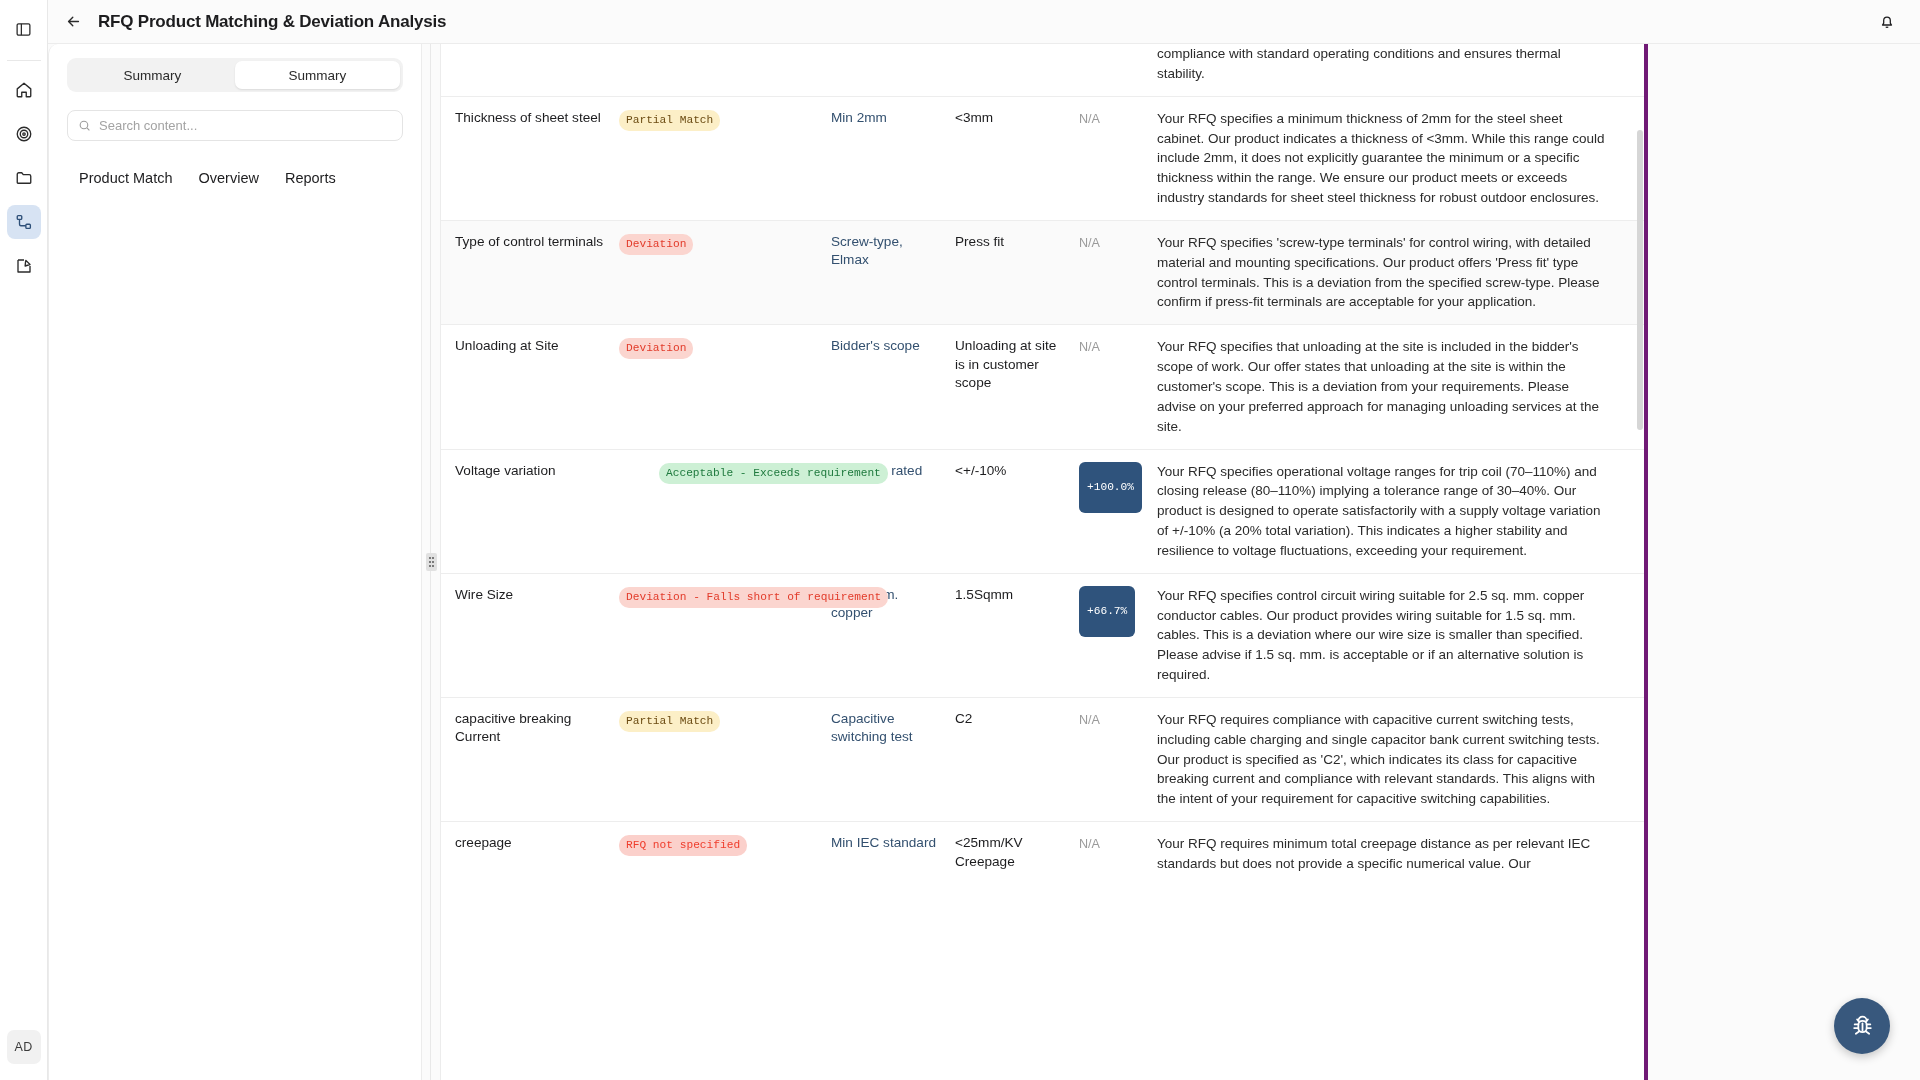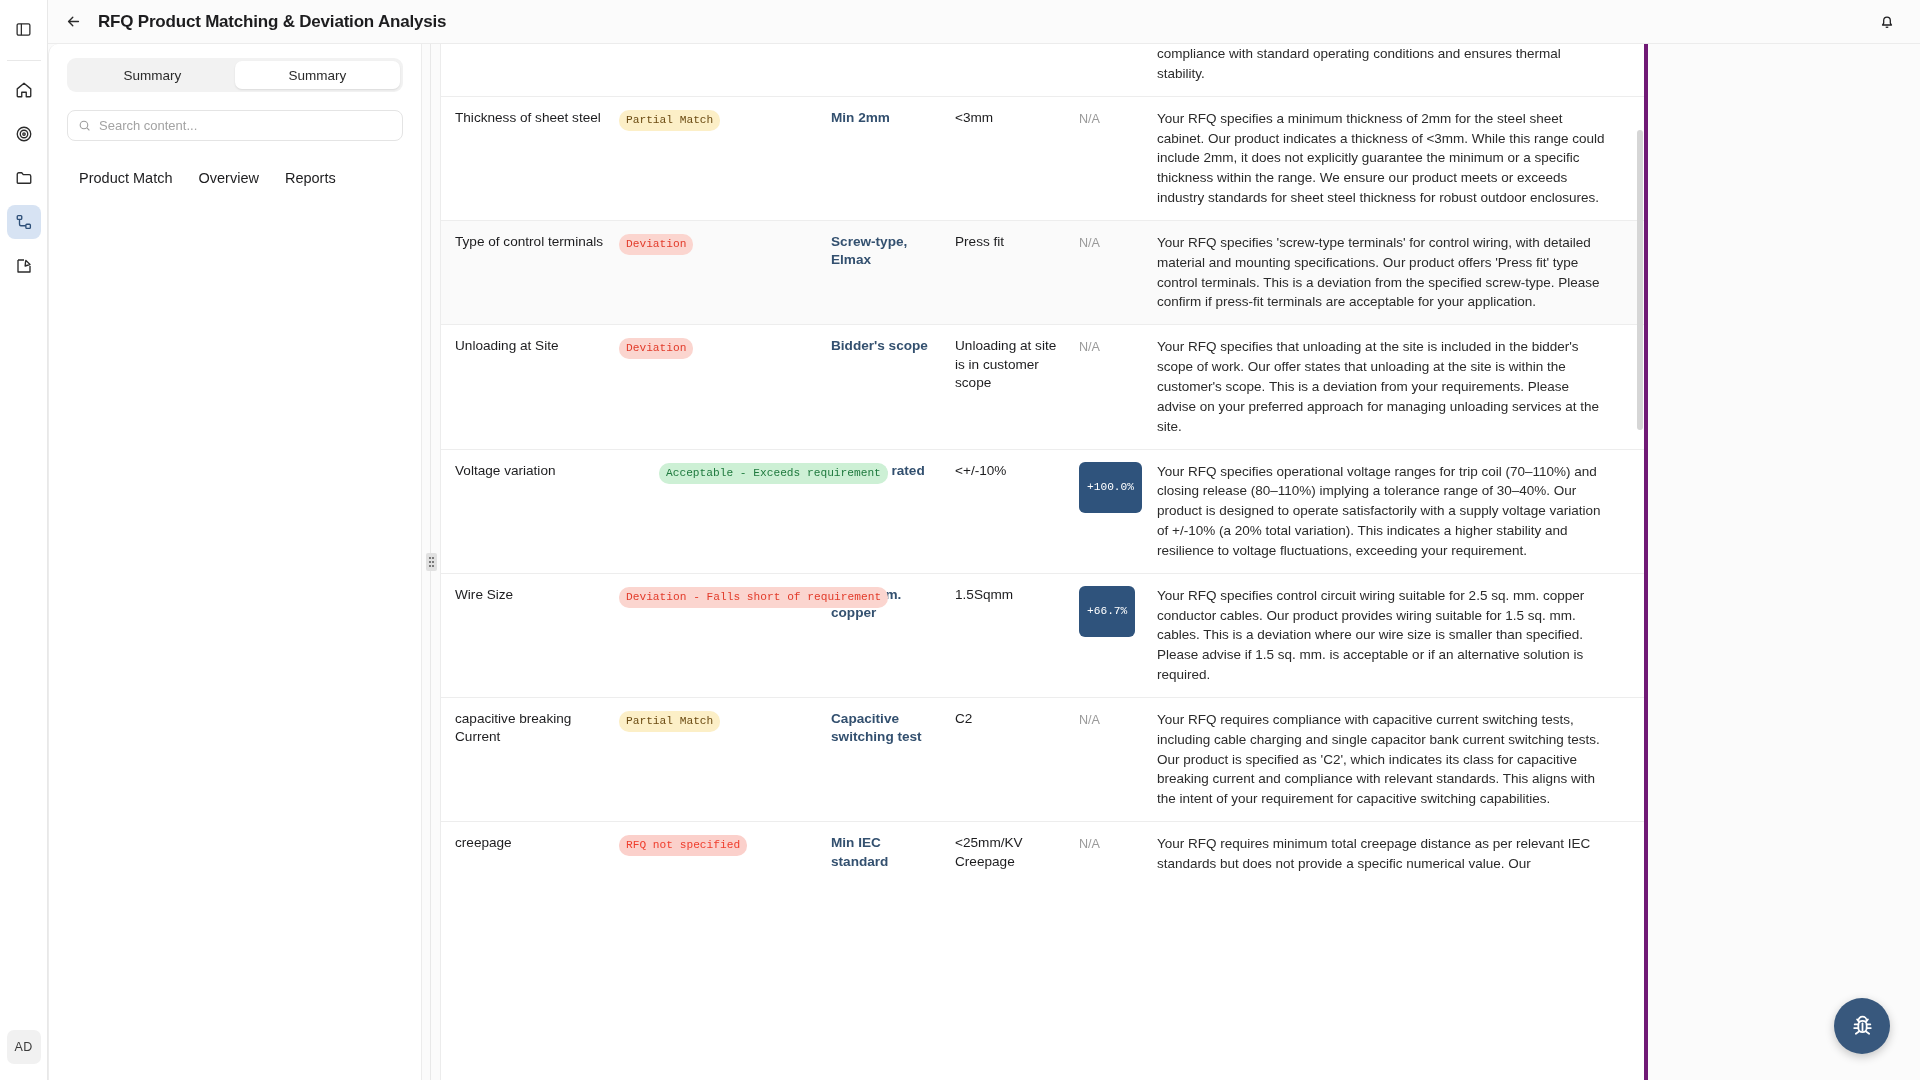--- a/index.html
+++ b/index.html
@@ -157,21 +157,21 @@
     font-family: "Liberation Mono", "DejaVu Sans Mono", monospace;
     font-size: 11.2px; line-height: 1;
     padding: 5px 7px; border-radius: 10px; position: relative; z-index: 2;
   }
   .badge.partial { background: #fcefc7; color: #6b4b12; }
   .badge.deviation { background: #fbd5cf; color: #e23b2a; }
   .badge.acceptable { background: #cdf0d5; color: #1f7a3e; margin-left: 40px; }
   .badge.notspec { background: #fbd0cb; color: #ef3d2c; }
 
   .rfqval {
-    font-size: 13.6px; font-weight: 700; color: #33506f; line-height: 1.35;
+    font-size: 13.6px; font-weight: 400; color: #33506f; line-height: 1.35;
     position: relative; z-index: 1;
   }
   .prodval { font-size: 13.6px; color: #1d1d1f; line-height: 1.35; }
   .na { font-size: 12.6px; color: #9a9a9a; }
   .devpill {
     display: inline-block;
     font-family: "Liberation Mono", "DejaVu Sans Mono", monospace;
     font-size: 11.2px; line-height: 1; color: #ffffff;
     background: #2f537c; border-radius: 6px; padding: 20px 8px;
   }

